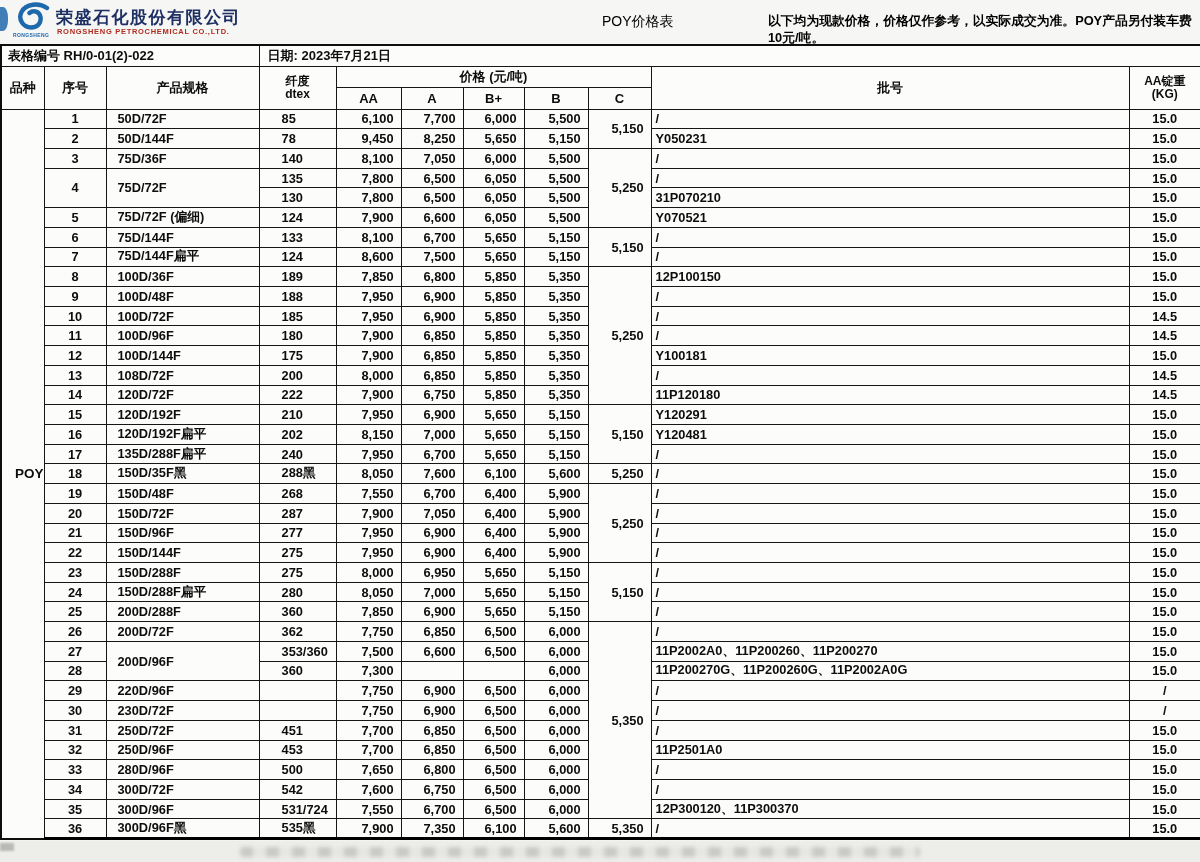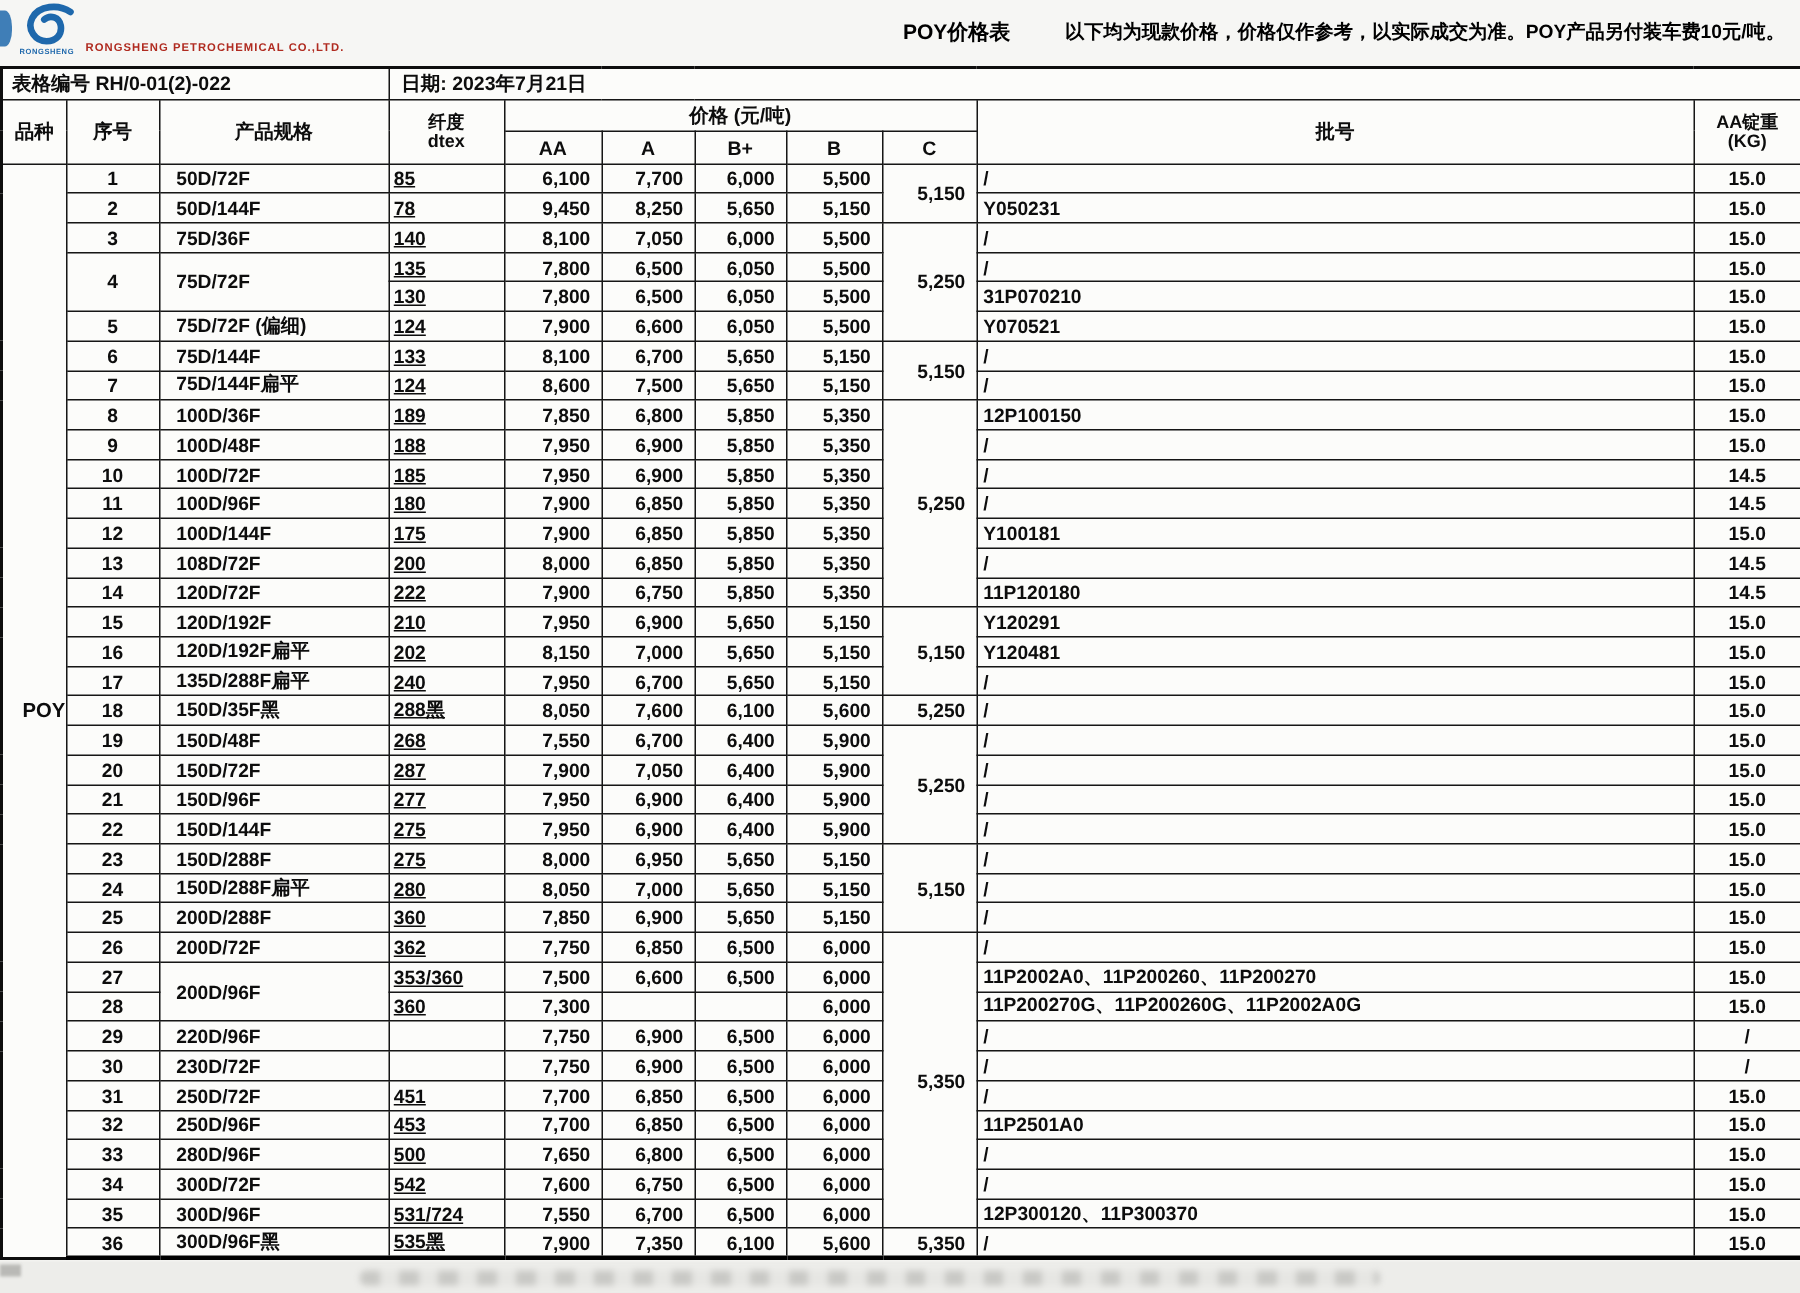--- a/index.html
+++ b/index.html
@@ -22,42 +22,42 @@
   }
   .company-cn {
     position: absolute; left: 56px; top: 6px; font-size: 17px; font-weight: bold;
     color: #1d2f63; letter-spacing: 1.5px;
   }
   .company-en {
     position: absolute; left: 57px; top: 27px; font-size: 7.5px; font-weight: bold;
     color: #b02b20; letter-spacing: .7px;
   }
   .sheet-title {
-    position: absolute; left: 602px; top: 13px; font-size: 14px; font-weight: bold; color: #000;
+    position: absolute; left: 602px; top: 13px; font-size: 14px; font-weight: normal; color: #000;
   }
   .notice {
-    position: absolute; left: 710px; top: 13px; font-size: 12.8px; font-weight: bold;
+    position: absolute; left: 768px; top: 13px; font-size: 12.8px; font-weight: bold;
     color: #000; letter-spacing: 0;
   }
   
   table { width: 1200px; border-collapse: collapse; table-layout: fixed; }
   td, th {
     border: 1px solid #161616; font-weight: bold; color: #0d0d0d;
     overflow: hidden; white-space: nowrap; background: #fcfcfa;
   }
   thead td.meta { height: 21px; font-size: 13px; text-align: left; padding-left: 6px; }
   thead td.meta.date-cell { padding-left: 8px; }
   thead th { font-size: 13px; height: 21px; text-align: center; }
   thead tr.grades-row th { height: 22px; }
   thead th.two-line { font-size: 12px; line-height: 13px; text-align: center; }
   tbody td { height: 19.72px; font-size: 12.8px; }
   td.cat   { font-size: 13.5px; text-align: center; padding-left: 13px; }
   td.cnum  { text-align: center; }
   td.cspec { text-align: left; padding-left: 11px; }
-  td.cdtex { text-align: left; padding-left: 3px; text-decoration: underline; }
+  td.cdtex { text-align: left; padding-left: 22px; }
   td.cprice{ text-align: right; padding-right: 7px; }
   td.cbatch{ text-align: left; padding-left: 4px; }
   td.cwt   { text-align: center; }
   table { border: 2px solid #0e0e0e; }
   tbody tr:last-child td { border-bottom: 3px solid #000; margin-top: 20px; }
   
   .bottom-strip { position: absolute; left: 0; bottom: 0; width: 1200px; height: 21px; background: #ededea; }
   .smudges {
     position: absolute; left: 240px; top: 6px; width: 680px; height: 10px;
     background: repeating-linear-gradient(90deg, #93938f 0 13px, #dcdcd9 13px 26px);
@@ -71,20 +71,21 @@
 <div class="sheet">
 
   <div class="topbar">
     <div class="logo-fragment"></div>
     <div class="logo">
       <svg width="36" height="30" viewBox="0 0 36 30">
         <path d="M31 6 C23 0.5 10 1.5 5.5 10 C1.5 18 8 25.5 15 25.5 C21.5 25.5 25.5 21 24.5 15 C23.5 9.5 17.5 7.5 13.5 11" stroke="#1e68ac" stroke-width="4.4" fill="none" stroke-linecap="round"></path>
       </svg>
     </div>
     <div class="logo-sub">RONGSHENG</div>
+    <div class="company-cn">荣盛石化股份有限公司</div>
     <div class="company-en">RONGSHENG PETROCHEMICAL CO.,LTD.</div>
     <div class="sheet-title">POY价格表</div>
     <div class="notice">以下均为现款价格，价格仅作参考，以实际成交为准。POY产品另付装车费10元/吨。</div>
   </div>
 
   <table>
     <colgroup>
       <col style="width:43px">
         <col style="width:62px">
         <col style="width:153px">

